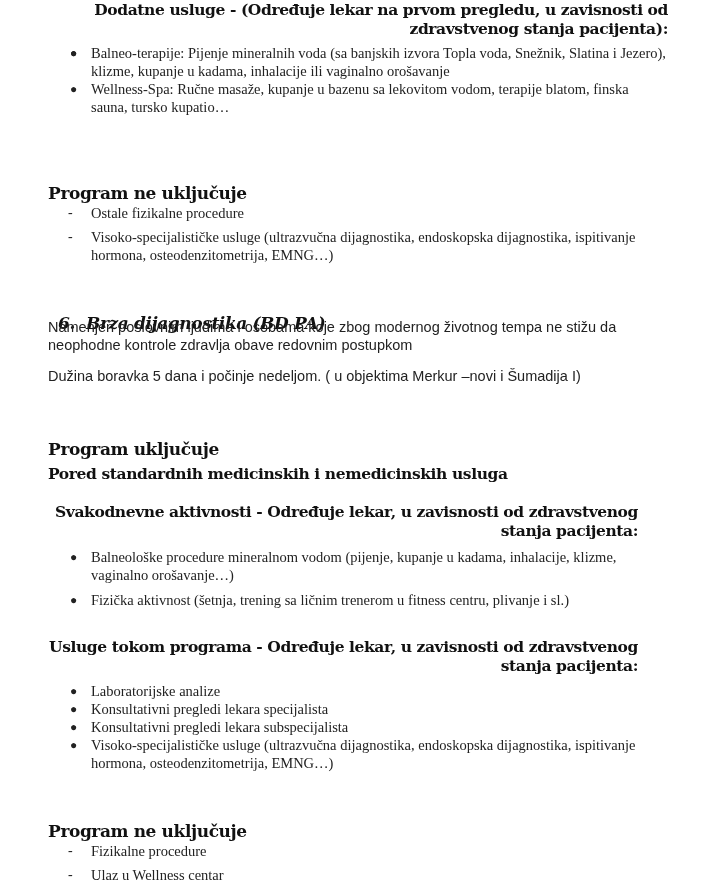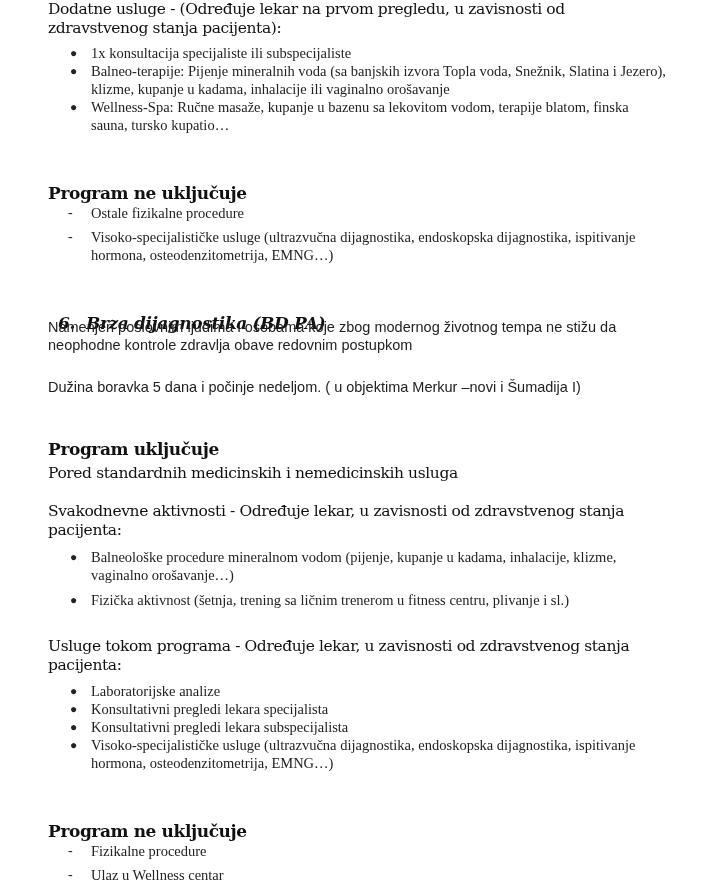--- a/index.html
+++ b/index.html
@@ -2,23 +2,24 @@
 <html><head>
   <meta charset="utf-8">
   <style>
     html, body { margin: 0; padding: 0; background: #ffffff; }
     body {
       width: 723px; height: 883px; overflow: hidden; position: relative;
       color: #1a1a1a;
     }
     .doc { position: absolute; left: 48px; top: 0; width: 630px; }
     .h-bold {
-      font-family: "DejaVu Serif", serif; font-weight: normal;
+      font-family: "DejaVu Serif", serif; font-weight: bold;
       font-size: 15.5px; line-height: 19px; letter-spacing: -0.4px;
       color: #111;
+      text-align: right;
     }
     .h-big {
       font-family: "DejaVu Serif", serif; font-weight: bold;
       font-size: 17px; line-height: 20px; letter-spacing: -0.4px; color: #111; margin-top: 25px;
     }
     .body-text {
       font-family: Liberation Sans, sans-serif; font-size: 14.5px; line-height: 18px;
       color: #222;
     }
     ul.bullets { list-style: none; margin: 0; padding: 0; }
@@ -33,37 +34,37 @@
     ul.dashes li .mark { left: 20px; font-size: 14px; }
     .abs { position: absolute; left: 0; }
   </style>
 </head>
 <body>
 
 <div class="doc">
 
   <div class="abs h-bold" style="top:0px; width:620px;">Dodatne usluge - (Određuje  lekar na prvom pregledu, u zavisnosti od zdravstvenog stanja pacijenta):</div>
   <ul class="bullets abs" style="top:44px; width:620px;">
-    <li><span class="mark">●</span><span>1x  konsultacija  specijaliste ili subspecijaliste</span></li>
+    <li><span class="mark">●</span></li>
     <li><span class="mark">●</span><span>Balneo-terapije: Pijenje  mineralnih voda (sa banjskih izvora Topla voda, Snežnik, Slatina i Jezero), klizme, kupanje u kadama, inhalacije ili vaginalno orošavanje</span></li>
     <li><span class="mark">●</span><span>Wellness-Spa: Ručne masaže, kupanje u bazenu sa  lekovitom vodom, terapije blatom, finska sauna, tursko kupatio…</span></li>
   </ul>
 
   <div class="abs h-big" style="top:158px;">Program ne uključuje</div>
   <ul class="bullets dashes abs" style="top:204px; width:620px;">
     <li style="margin-bottom:6px;"><span class="mark">-</span><span>Ostale fizikalne procedure</span></li>
     <li><span class="mark">-</span><span>Visoko-specijalističke usluge (ultrazvučna dijagnostika, endoskopska dijagnostika, ispitivanje hormona, osteodenzitometrija, EMNG…)</span></li>
   </ul>
 
   <div class="abs h-big" style="top:288px; left:10px;font-style:italic;">
     <span>6.</span>&nbsp;
     <span>Brza dijagnostika (BD PA)</span>
   </div>
   <div class="abs body-text" style="top:318px; width:620px;">Namenjen poslovnim ljudima i osobama koje zbog modernog životnog tempa ne stižu da neophodne kontrole zdravlja obave redovnim postupkom</div>
-  <div class="abs body-text" style="top:378px; width:620px;">Dužina boravka 5 dana i počinje nedeljom. ( u objektima Merkur –novi i  Šumadija I)</div>
+  <div class="abs body-text" style="top:367px; width:620px;">Dužina boravka 5 dana i počinje nedeljom. ( u objektima Merkur –novi i  Šumadija I)</div>
 
   <div class="abs h-big" style="top:414px;">Program uključuje</div>
   <div class="abs h-bold" style="top:464px;">Pored standardnih medicinskih i nemedicinskih usluga</div>
 
   <div class="abs h-bold" style="top:502px; width:590px;">Svakodnevne aktivnosti - Određuje  lekar, u zavisnosti od zdravstvenog stanja pacijenta:</div>
   <ul class="bullets abs" style="top:548px; width:620px;">
     <li style="margin-bottom:7px;"><span class="mark">●</span><span>Balneološke procedure mineralnom vodom (pijenje, kupanje u kadama, inhalacije, klizme, vaginalno orošavanje…)</span></li>
     <li><span class="mark">●</span><span>Fizička aktivnost  (šetnja, trening sa ličnim trenerom u fitness centru, plivanje i sl.)</span></li>
   </ul>
 

